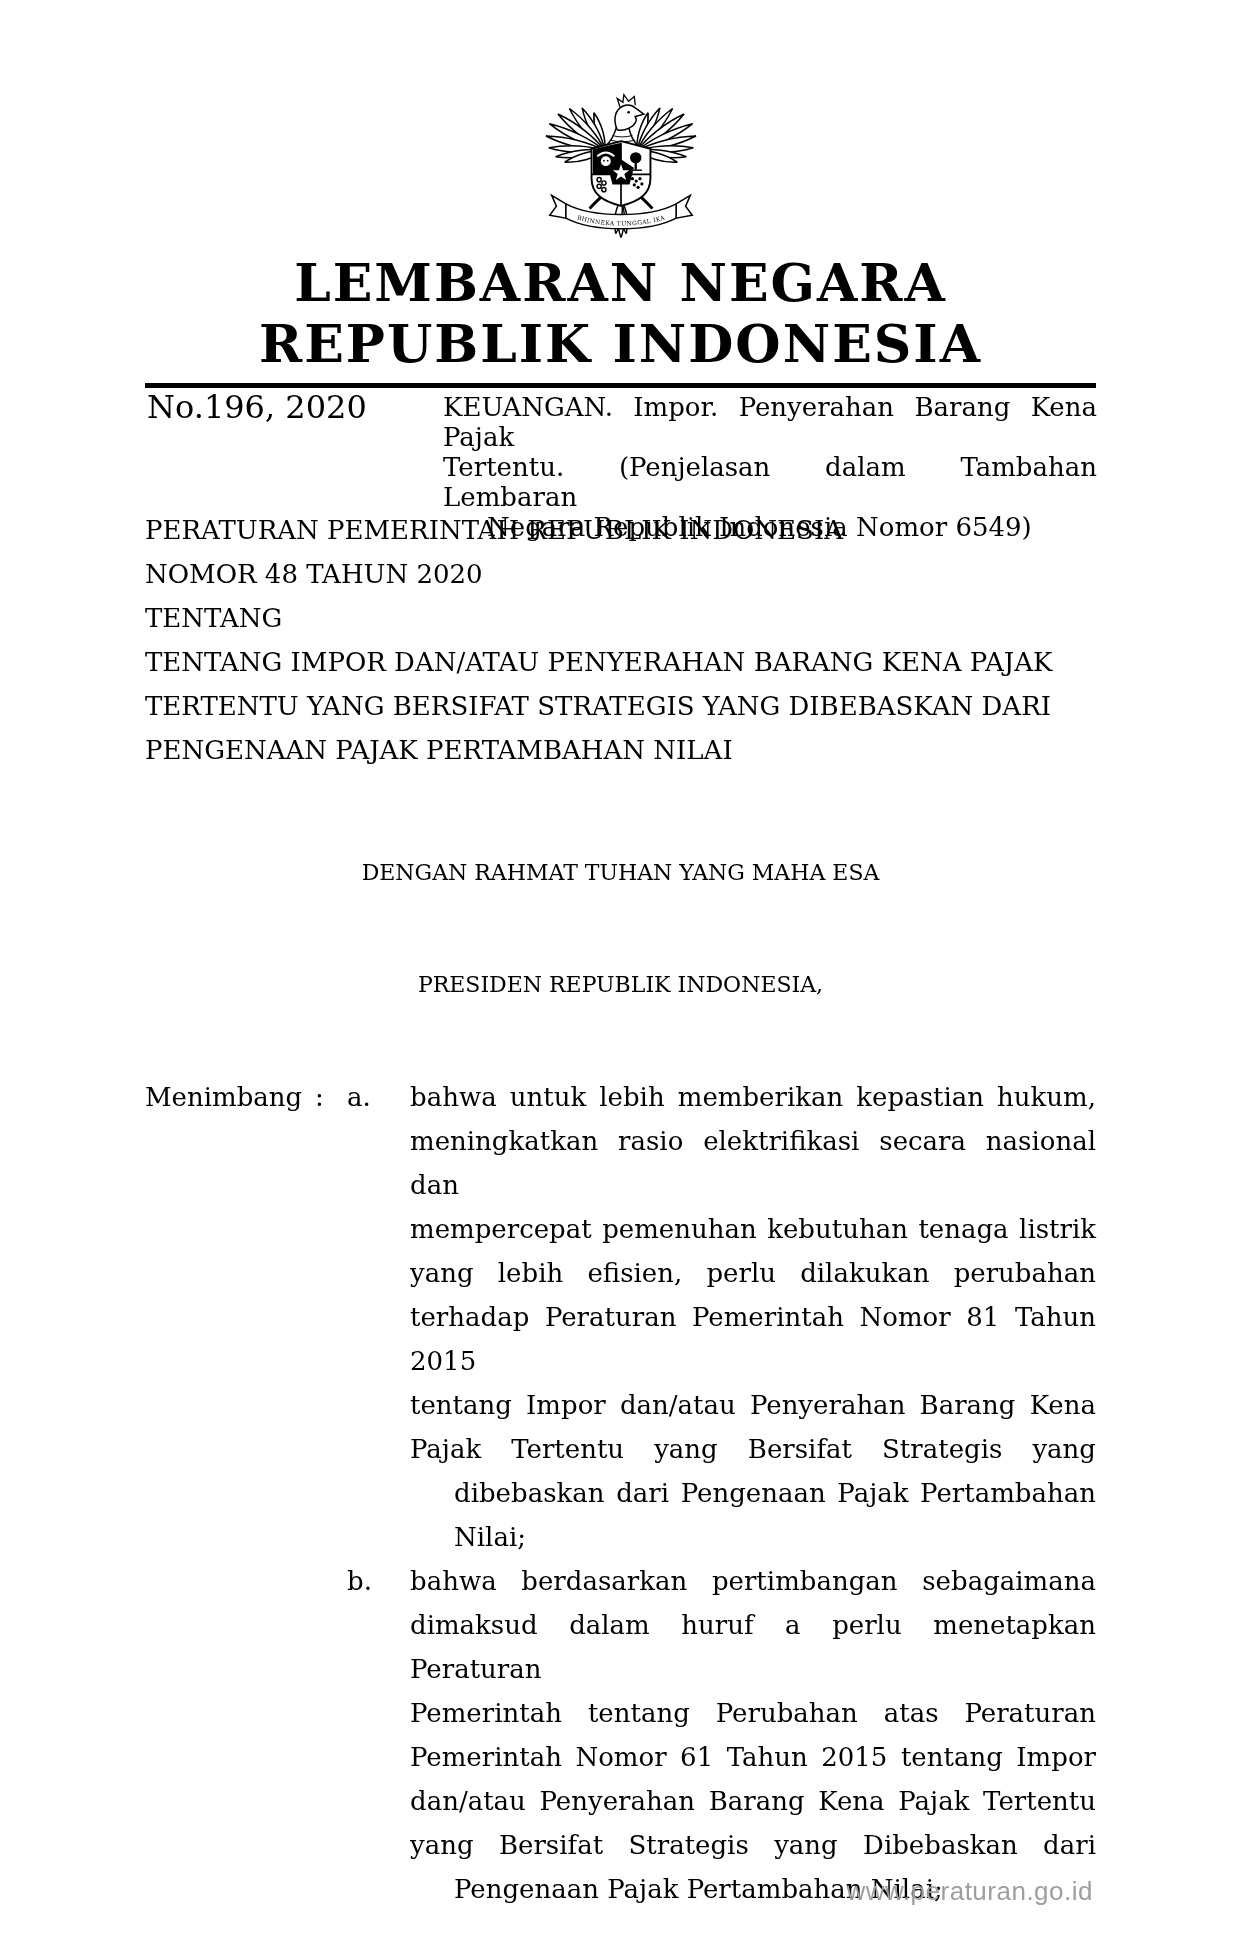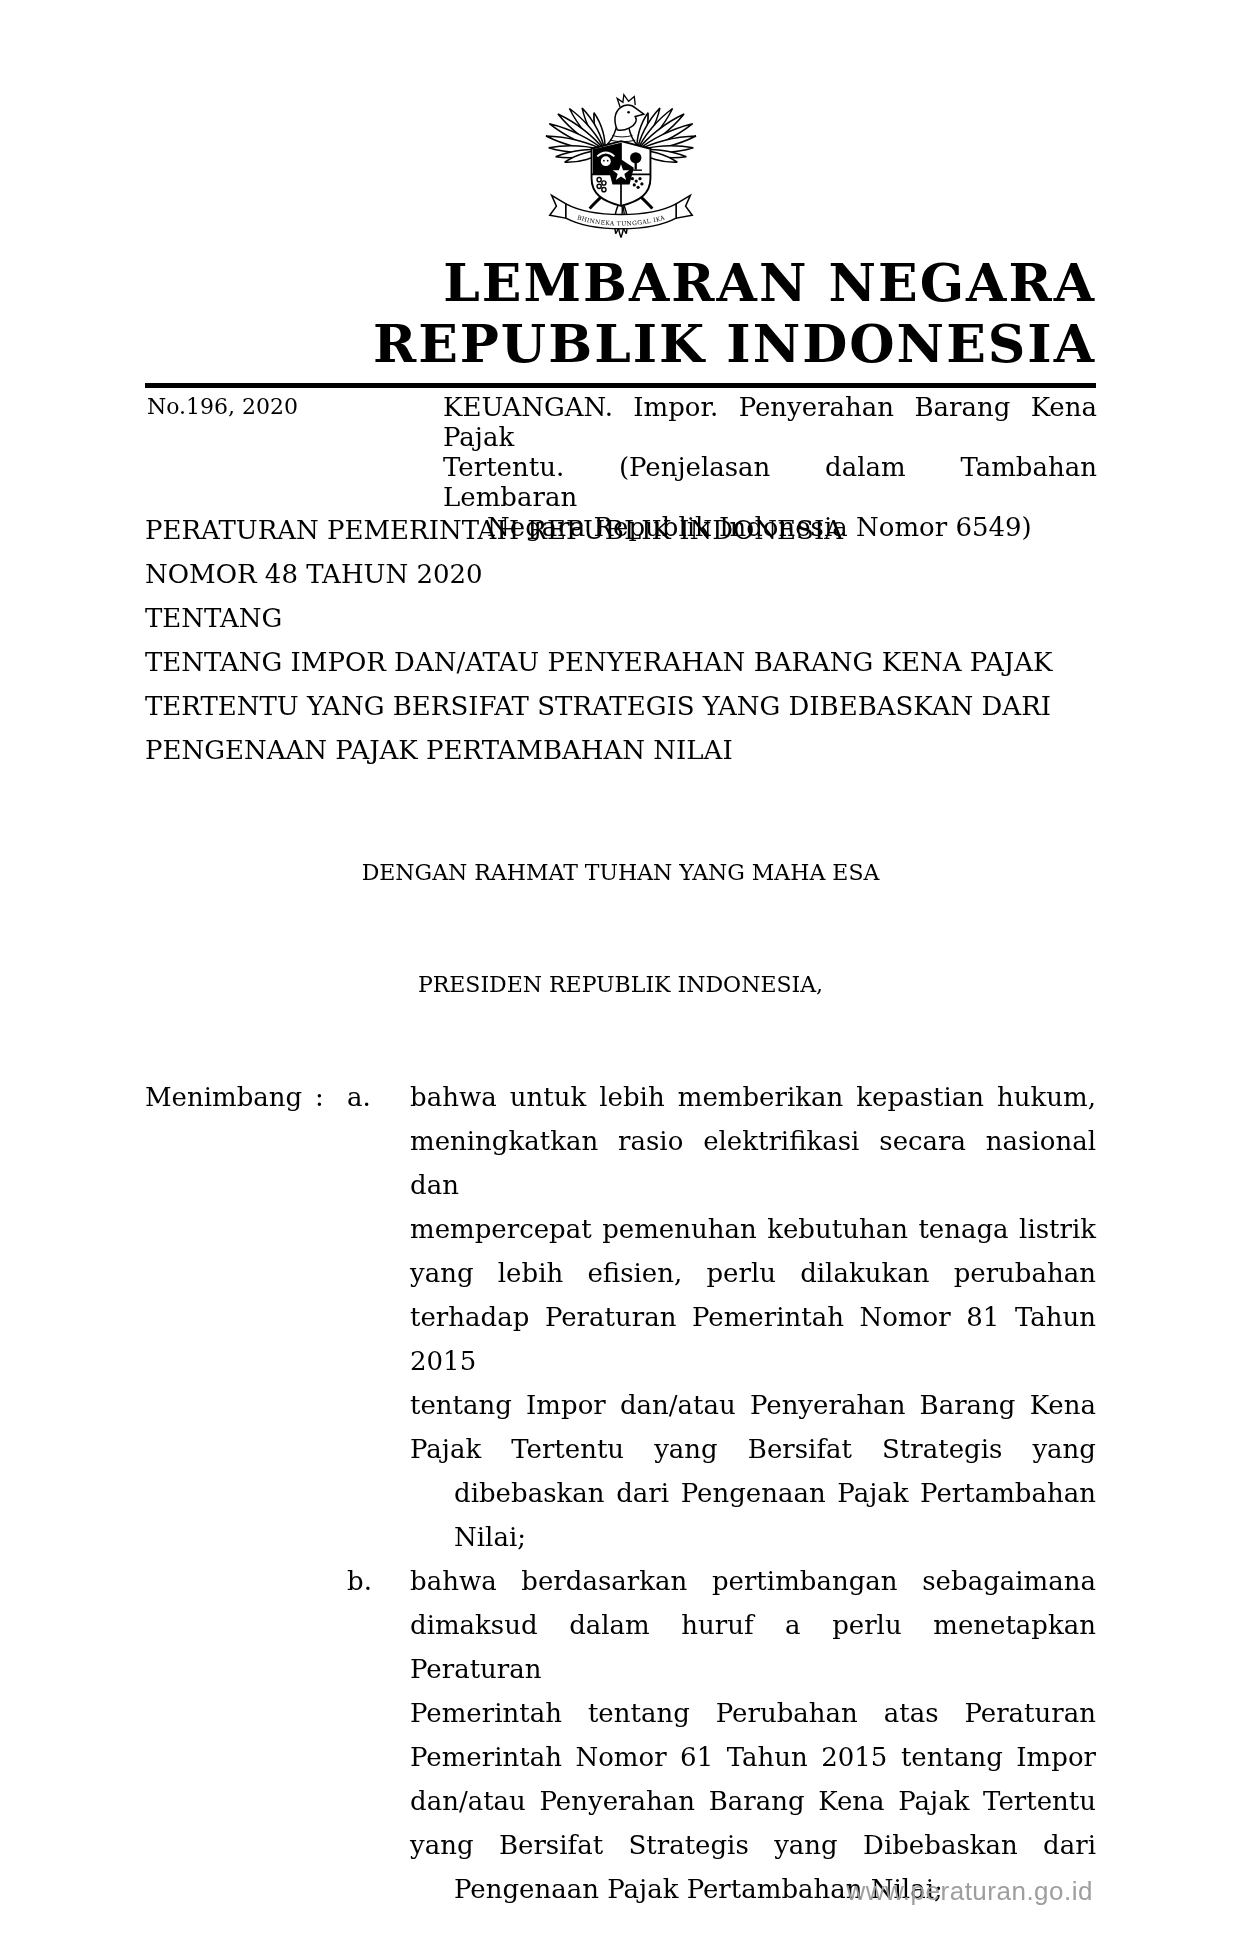--- a/index.html
+++ b/index.html
@@ -15,33 +15,33 @@
   .emblem {
     position: absolute; top: 86px; left: 50%;
     width: 152px; height: 156px;
     transform: translateX(-50%);
   }
   .emblem svg { width: 100%; height: 100%; display: block; }
 
   
   .masthead {
     position: absolute; top: 252px; left: 145px; width: 951px;
-    text-align: right;
+    text-align: center;
     font-size: 52px; font-weight: bold; line-height: 61px;
     letter-spacing: 2px; margin: 0;
   }
   .rule {
     position: absolute; top: 383px; left: 145px;
     width: 951px; height: 5px; background: #000000;
   }
 
   
   .meta-number {
     position: absolute; top: 392px; left: 147px;
-    font-size: 22px; line-height: 30px; white-space: nowrap;
+    font-size: 32px; line-height: 30px; white-space: nowrap;
   }
   .meta-subject {
     position: absolute; top: 392px; left: 443px; width: 654px;
     font-size: 26px; line-height: 30px;
   }
 
   .just      { text-align: justify; text-align-last: justify; }
   .just-last { text-align: justify; text-align-last: left; padding-left: 44px; }
 
   

